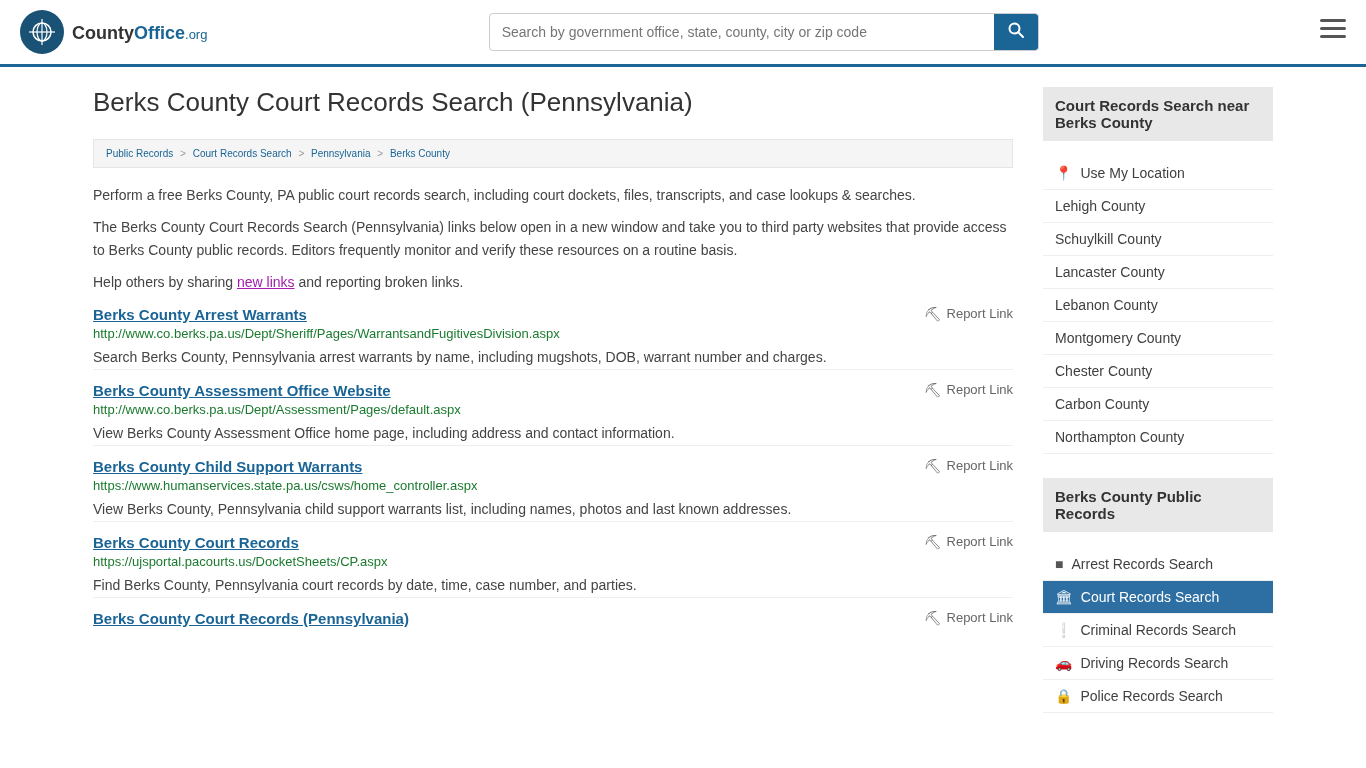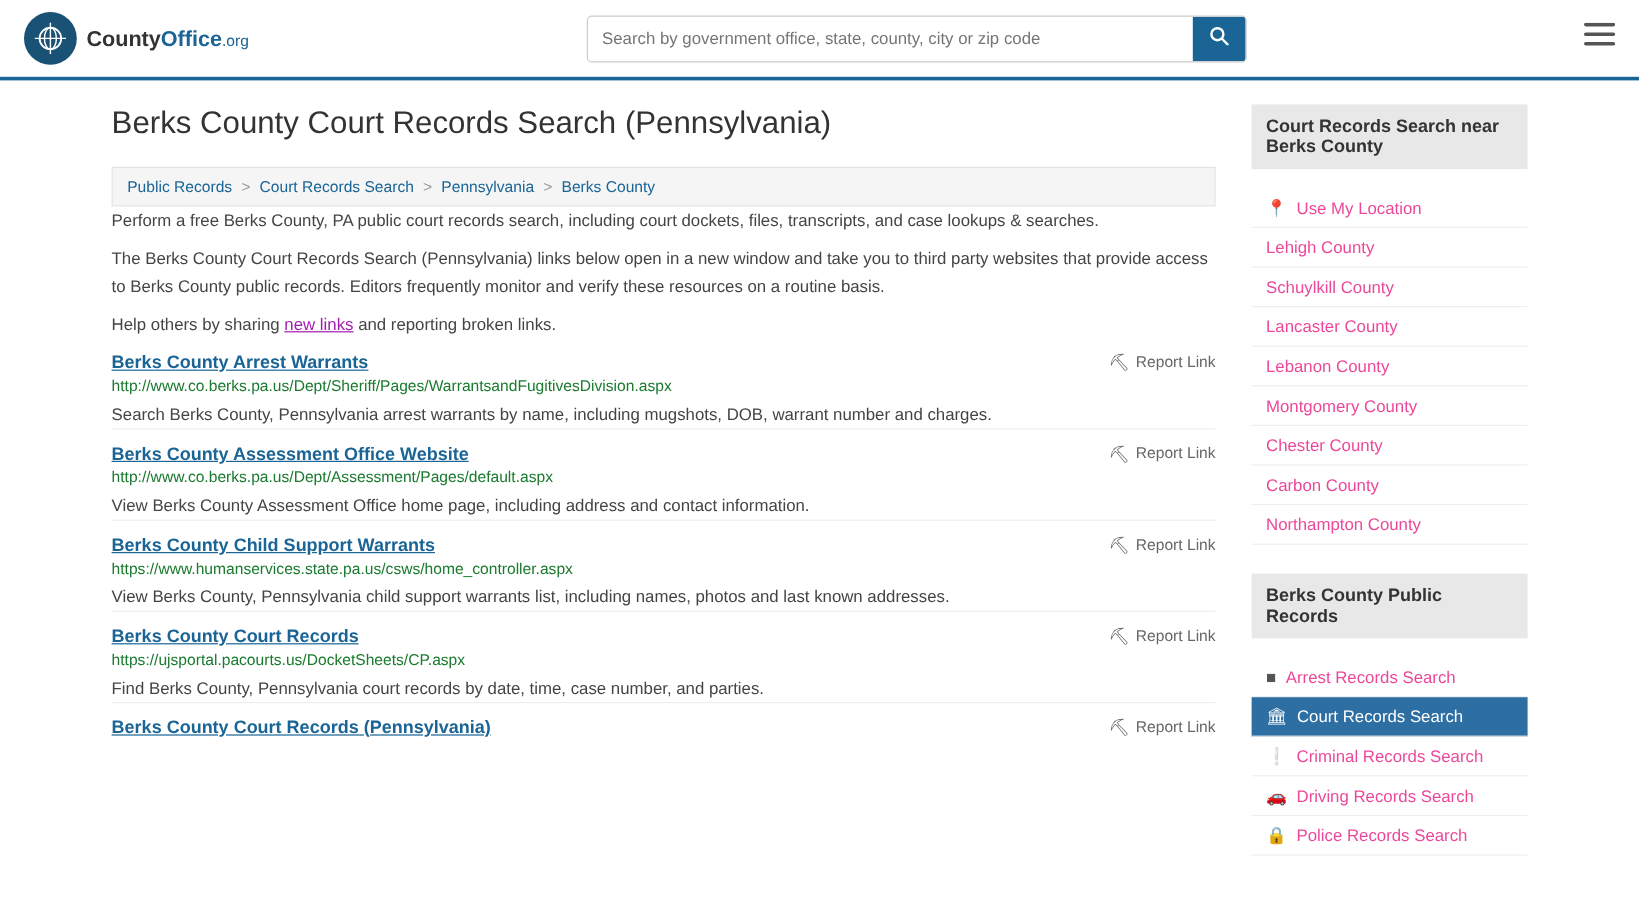--- a/index.html
+++ b/index.html
@@ -45,21 +45,21 @@
       gap: 30px;
     }
 
     
     #content { flex: 1; }
     #page-title { font-size: 26px; font-weight: normal; color: #333; margin-bottom: 21px; }
 
     
     #breadcrumb {
       background: #f5f5f5; padding: 8px 12px;
-      font-size: 13px; color: #555; margin-bottom: 0;
+      font-size: 10px; color: #555; margin-bottom: 16px;
       border: 1px solid #e5e5e5;
     }
     #breadcrumb a { color: #1a6496; text-decoration: none; }
     #breadcrumb span { color: #999; margin: 0 4px; }
 
     
     .intro-text { font-size: 14px; color: #444; line-height: 1.6; margin-bottom: 10px; }
     .intro-text a { color: #a21caf; }
 
     
@@ -78,21 +78,21 @@
     .sidebar-header {
       background: #e8e8e8; padding: 10px 12px;
       font-size: 15px; font-weight: bold; color: #333;
       margin-bottom: 16px;
     }
     .sidebar-list { list-style: none; }
     .sidebar-list li {
       border-bottom: 1px solid #eee; padding: 8px 12px;
       display: flex; align-items: center; gap: 8px;
     }
-    .sidebar-list li a { color: #ec4899; text-decoration: none; font-size: 14px; }
+    .sidebar-list li a { color: #404040; text-decoration: none; font-size: 14px; }
     .sidebar-list li.active { background: #2d6fa3; }
     .sidebar-list li.active a { color: #fff; }
     .sidebar-list li.active .sidebar-icon { color: #fff; }
     .sidebar-icon { font-size: 14px; color: #555; flex-shrink: 0; }
     .sidebar-list li.active .sidebar-icon { color: #fff; }
 
     .location-pin { color: #c0392b; font-size: 14px; }
   </style>
 </head>
 <body>

